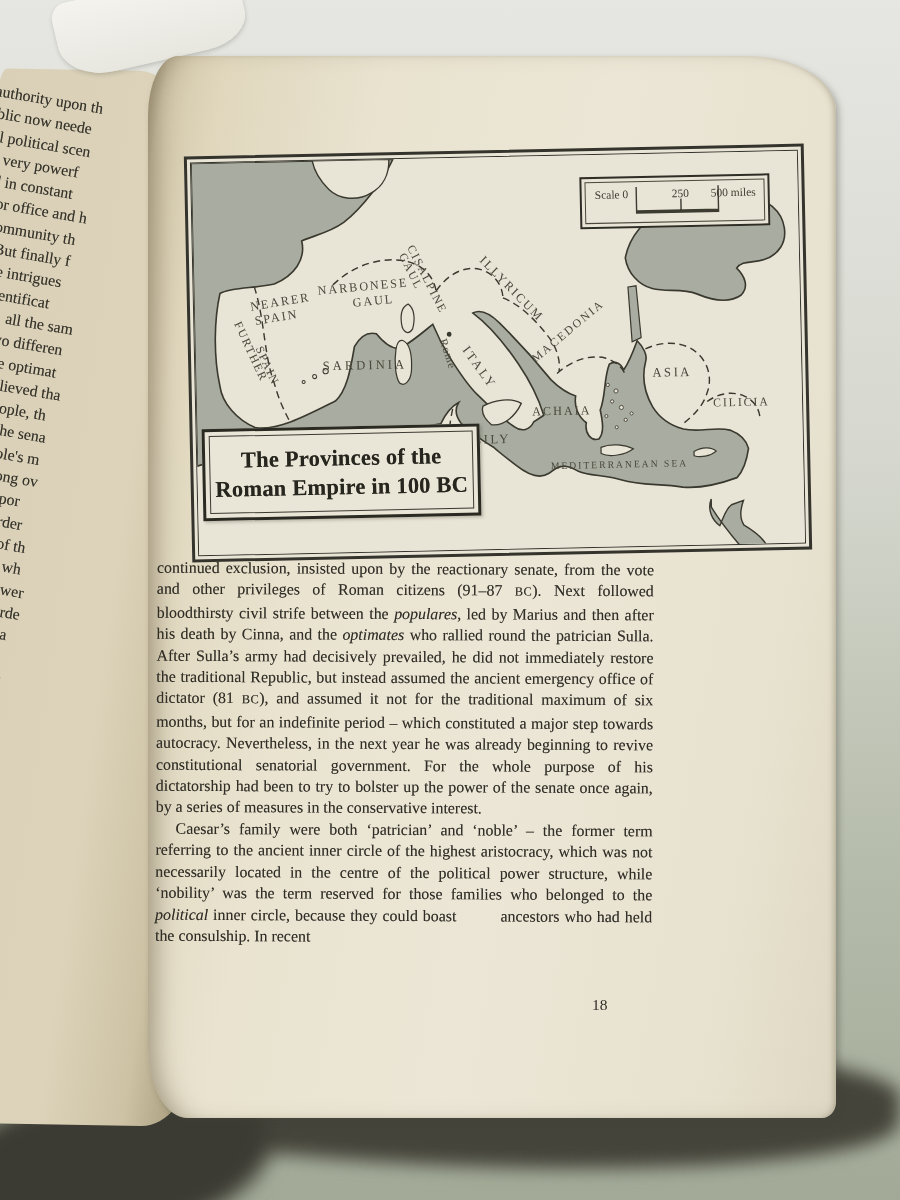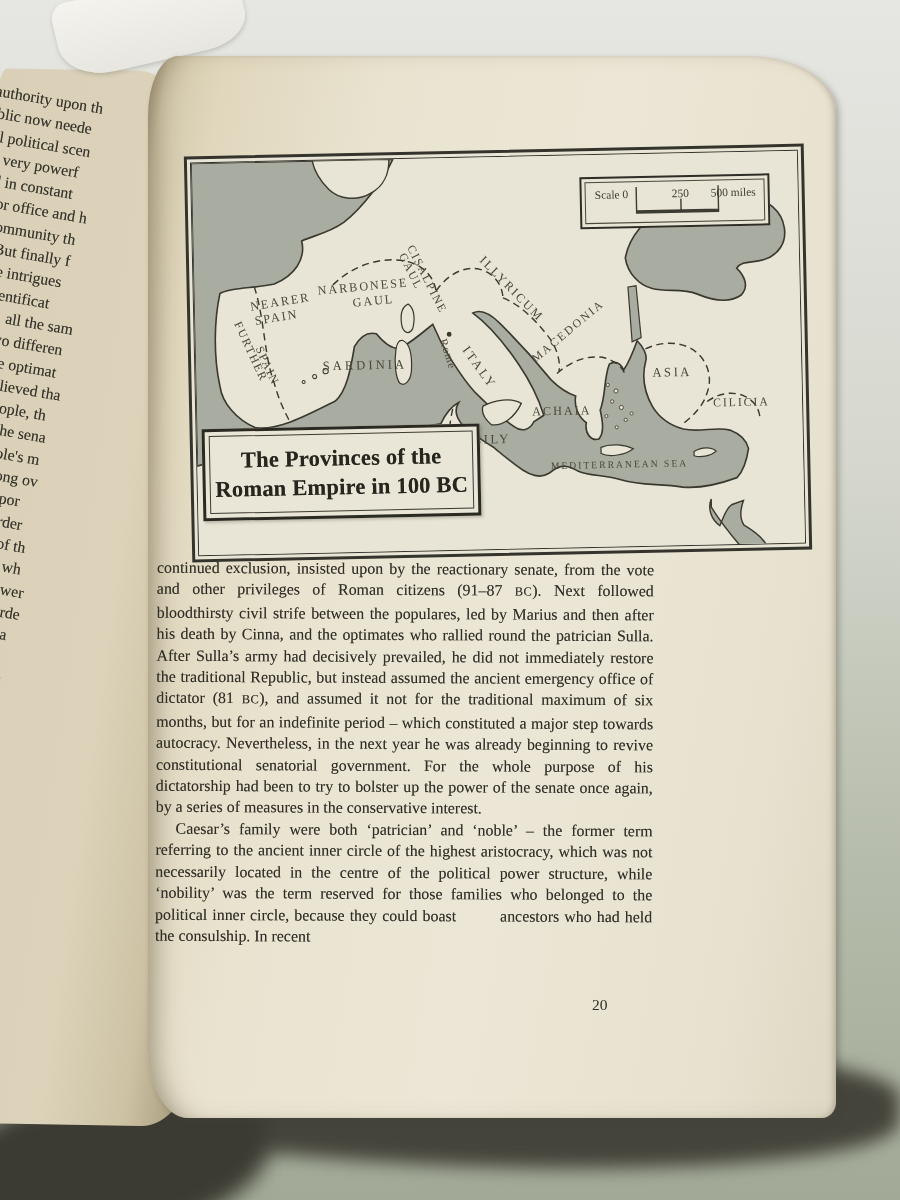--- a/index.html
+++ b/index.html
@@ -53,21 +53,21 @@
   .title-inner{position:absolute;inset:4px;border:1.5px solid #3a3930;
     display:flex;flex-direction:column;justify-content:center;text-align:center;}
   .title-line{font-size:22.5px;font-weight:700;line-height:29px;color:#26251e;
     letter-spacing:.2px;text-shadow:0 0 .5px rgba(40,38,30,.6);}
   
   .body-text{position:absolute;left:8px;top:502px;width:497px;transform:rotate(.3deg);
     font-size:15.9px;line-height:21.4px;color:#2f2d26;text-align:justify;
     text-shadow:0 0 .5px rgba(47,45,38,.45);}
   .body-text p{margin:0;}
   .body-text p.indent{text-indent:20px;}
-  .it{}
+  .it{font-style:italic;}
   .sc{font-size:.78em;letter-spacing:.5px;}
   .gap{display:inline-block;width:44px;}
   .page-num{position:absolute;left:444px;top:940px;font-size:15.5px;color:#2f2d26;}
 </style>
 </head>
 <body>
 
 <div class="scene">
 
   <div class="book-shadow"></div>
@@ -218,16 +218,16 @@
         </div>
 
       </div>
     </div>
 
     <div class="body-text" id="paragraphs">
         <p><span>continued exclusion, insisted upon by the reactionary senate, from the vote and other privileges of Roman citizens (91–87 </span><span class="sc">BC</span><span>). Next followed bloodthirsty civil strife between the </span><span class="it">populares</span><span>, led by Marius and then after his death by Cinna, and the </span><span class="it">optimates</span><span> who rallied round the patrician Sulla. After Sulla’s army had decisively prevailed, he did not immediately restore the traditional Republic, but instead assumed the ancient emergency office of dictator (81 </span><span class="sc">BC</span><span>), and assumed it not for the traditional maximum of six months, but for an indefinite period – which constituted a major step towards autocracy. Nevertheless, in the next year he was already beginning to revive constitutional senatorial government. For the whole purpose of his dictatorship had been to try to bolster up the power of the senate once again, by a series of measures in the conservative interest.</span></p>
         <p class="indent"><span>Caesar’s family were both ‘patrician’ and ‘noble’ – the former term referring to the ancient inner circle of the highest aristocracy, which was not necessarily located in the centre of the political power structure, while ‘nobility’ was the term reserved for those families who belonged to the </span><span class="it">political</span><span> inner circle, because they could boast</span><span class="gap"></span><span>ancestors who had held the consulship. In recent</span></p>
       </div>
 
-    <div class="page-num">20</div>
+    <div class="page-num">18</div>
 
   </div>
 </div>
 
 </body></html>

